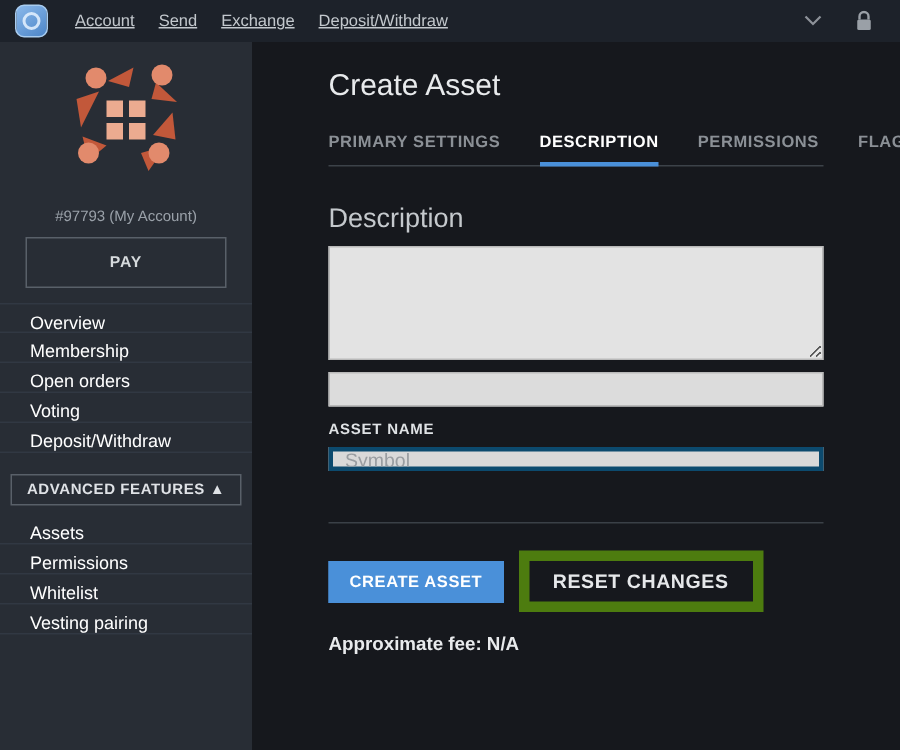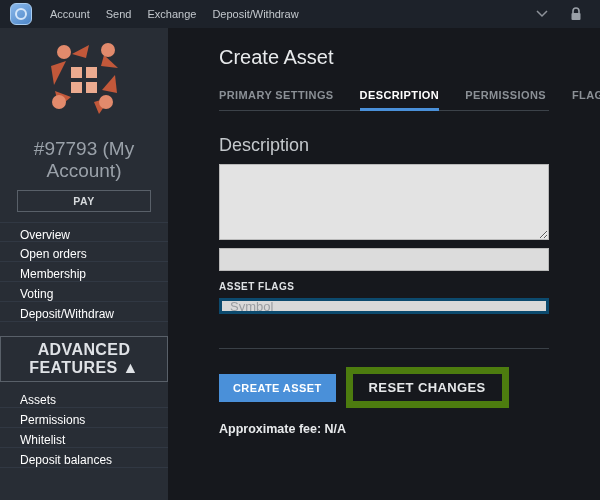--- a/index.html
+++ b/index.html
@@ -22,54 +22,54 @@
     background:linear-gradient(145deg,#8ab8ea,#4d86c8);
     border:1px solid #a9cdf0;
     display:flex; align-items:center; justify-content:center;
     cursor:pointer;
   }
   .nav-logo-circle {
     width:12px; height:12px; border-radius:50%;
     border:2px solid rgba(230,242,255,.85);
   }
   .nav-item {
-    font-size:11px; color:#c3c8cd; margin:0 8px; cursor:pointer; white-space:nowrap;
+    font-size:11px; color:#c3c8cd; margin:0 8px; cursor:pointer; white-space:nowrap;text-decoration:underline;
   }
   .nav-right { margin-left:auto; display:flex; align-items:center; gap:22px; padding-right:8px; }
   .nav-icon { display:flex; align-items:center; cursor:pointer; }
 
   
   .content { flex:1; display:flex; min-height:0; }
 
   
   .sidebar {
     width:168px; flex:0 0 168px; background:#282d35; overflow:hidden;
   }
   .avatar-wrap { width:80px; margin:12px auto 6px auto; }
   .account-name {
-    text-align:center; font-size:19px; color:#9aa1a9; margin:14px 0 8px 0;
+    text-align:center; font-size:10px; color:#9aa1a9; margin:14px 0 8px 0;
   }
   .pay-btn {
-    display:block; width:134px; margin:0 auto; height:22px;
+    display:block; width:134px; margin:0 auto; height:34px;
     background:transparent; border:1px solid #596069; color:#d6dadd;
     font-family:"Liberation Sans", sans-serif;
     font-size:10.5px; font-weight:bold; letter-spacing:.6px; cursor:pointer;
   }
   .side-menu { margin-top:10px; }
   .side-item {
     height:20px; line-height:24px; padding-left:20px;
     font-size:12px; color:#ffffff; cursor:pointer;
     border-bottom:1px solid #313843;
   }
   .side-menu .side-item:first-child { border-top:1px solid #313843; }
   .advanced-btn {
     display:block; margin:14px auto 6px auto; padding:4px 10px;
     background:transparent; border:1px solid #596069; color:#dfe2e6;
     font-family:"Liberation Sans", sans-serif;
-    font-size:16px; font-weight:bold; letter-spacing:.4px; cursor:pointer;
+    font-size:10px; font-weight:bold; letter-spacing:.4px; cursor:pointer;
   }
 
   
   .main {
     flex:1; background:#16181d; padding:18px 51px 0 51px; overflow:hidden;
   }
   .page-title { font-size:20px; font-weight:400; color:#e8eaec; }
 
   .tabs {
     display:flex; margin-top:20px; border-bottom:1px solid #3c4249;
@@ -178,52 +178,52 @@
             <rect x="27" y="42" width="11" height="11"></rect>
             <rect x="42" y="42" width="11" height="11"></rect>
           </g>
         </svg>
       </div>
       <div class="account-name">#97793 (My Account)</div>
       <button class="pay-btn">PAY</button>
 
       <div class="side-menu">
         <div class="side-item">Overview</div>
+        <div class="side-item">Membership</div>
         <div class="side-item">Open orders</div>
-        <div class="side-item">Membership</div>
         <div class="side-item">Voting</div>
         <div class="side-item">Deposit/Withdraw</div>
       </div>
 
       <button class="advanced-btn">ADVANCED FEATURES ▲</button>
 
       <div class="side-menu" style="margin-top:0;">
         <div class="side-item" style="border-top:none;">Assets</div>
         <div class="side-item">Permissions</div>
         <div class="side-item">Whitelist</div>
-        <div class="side-item">Deposit balances</div>
+        <div class="side-item">Vesting pairing</div>
       </div>
     </div>
 
     <div class="main">
       <div class="page-title">Create Asset</div>
 
       <div class="tabs">
         <div class="tab">PRIMARY SETTINGS</div>
         <div class="tab active">DESCRIPTION</div>
         <div class="tab">PERMISSIONS</div>
         <div class="tab">FLAGS</div>
       </div>
 
       <div class="field-label">Description</div>
       <textarea class="desc-textarea" value="" style=""></textarea>
 
       <input class="text-input" type="text" value="" style="">
 
-      <div class="mini-label">ASSET FLAGS</div>
+      <div class="mini-label">ASSET NAME</div>
       <input class="symbol-input" type="text" placeholder="Symbol" style="">
 
       <hr class="divider">
 
       <div class="actions">
         <button class="create-btn">CREATE ASSET</button>
         <button class="reset-btn">RESET CHANGES</button>
       </div>
 
       <div class="fee-text">Approximate fee: N/A</div>

